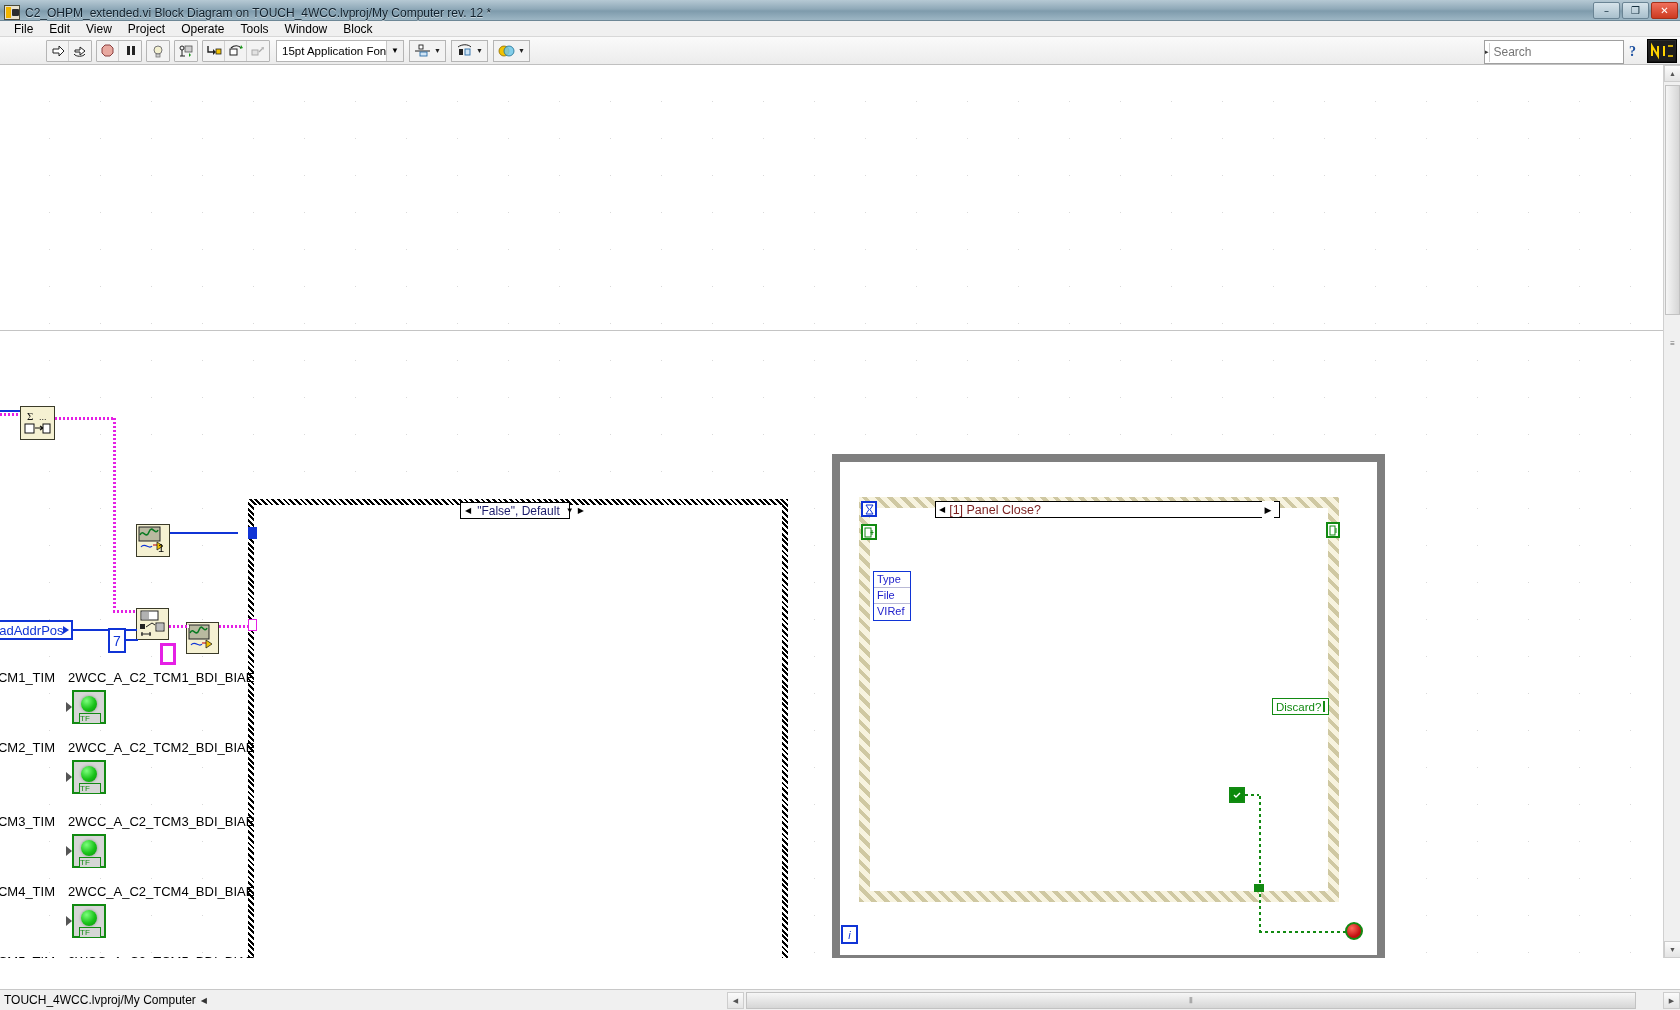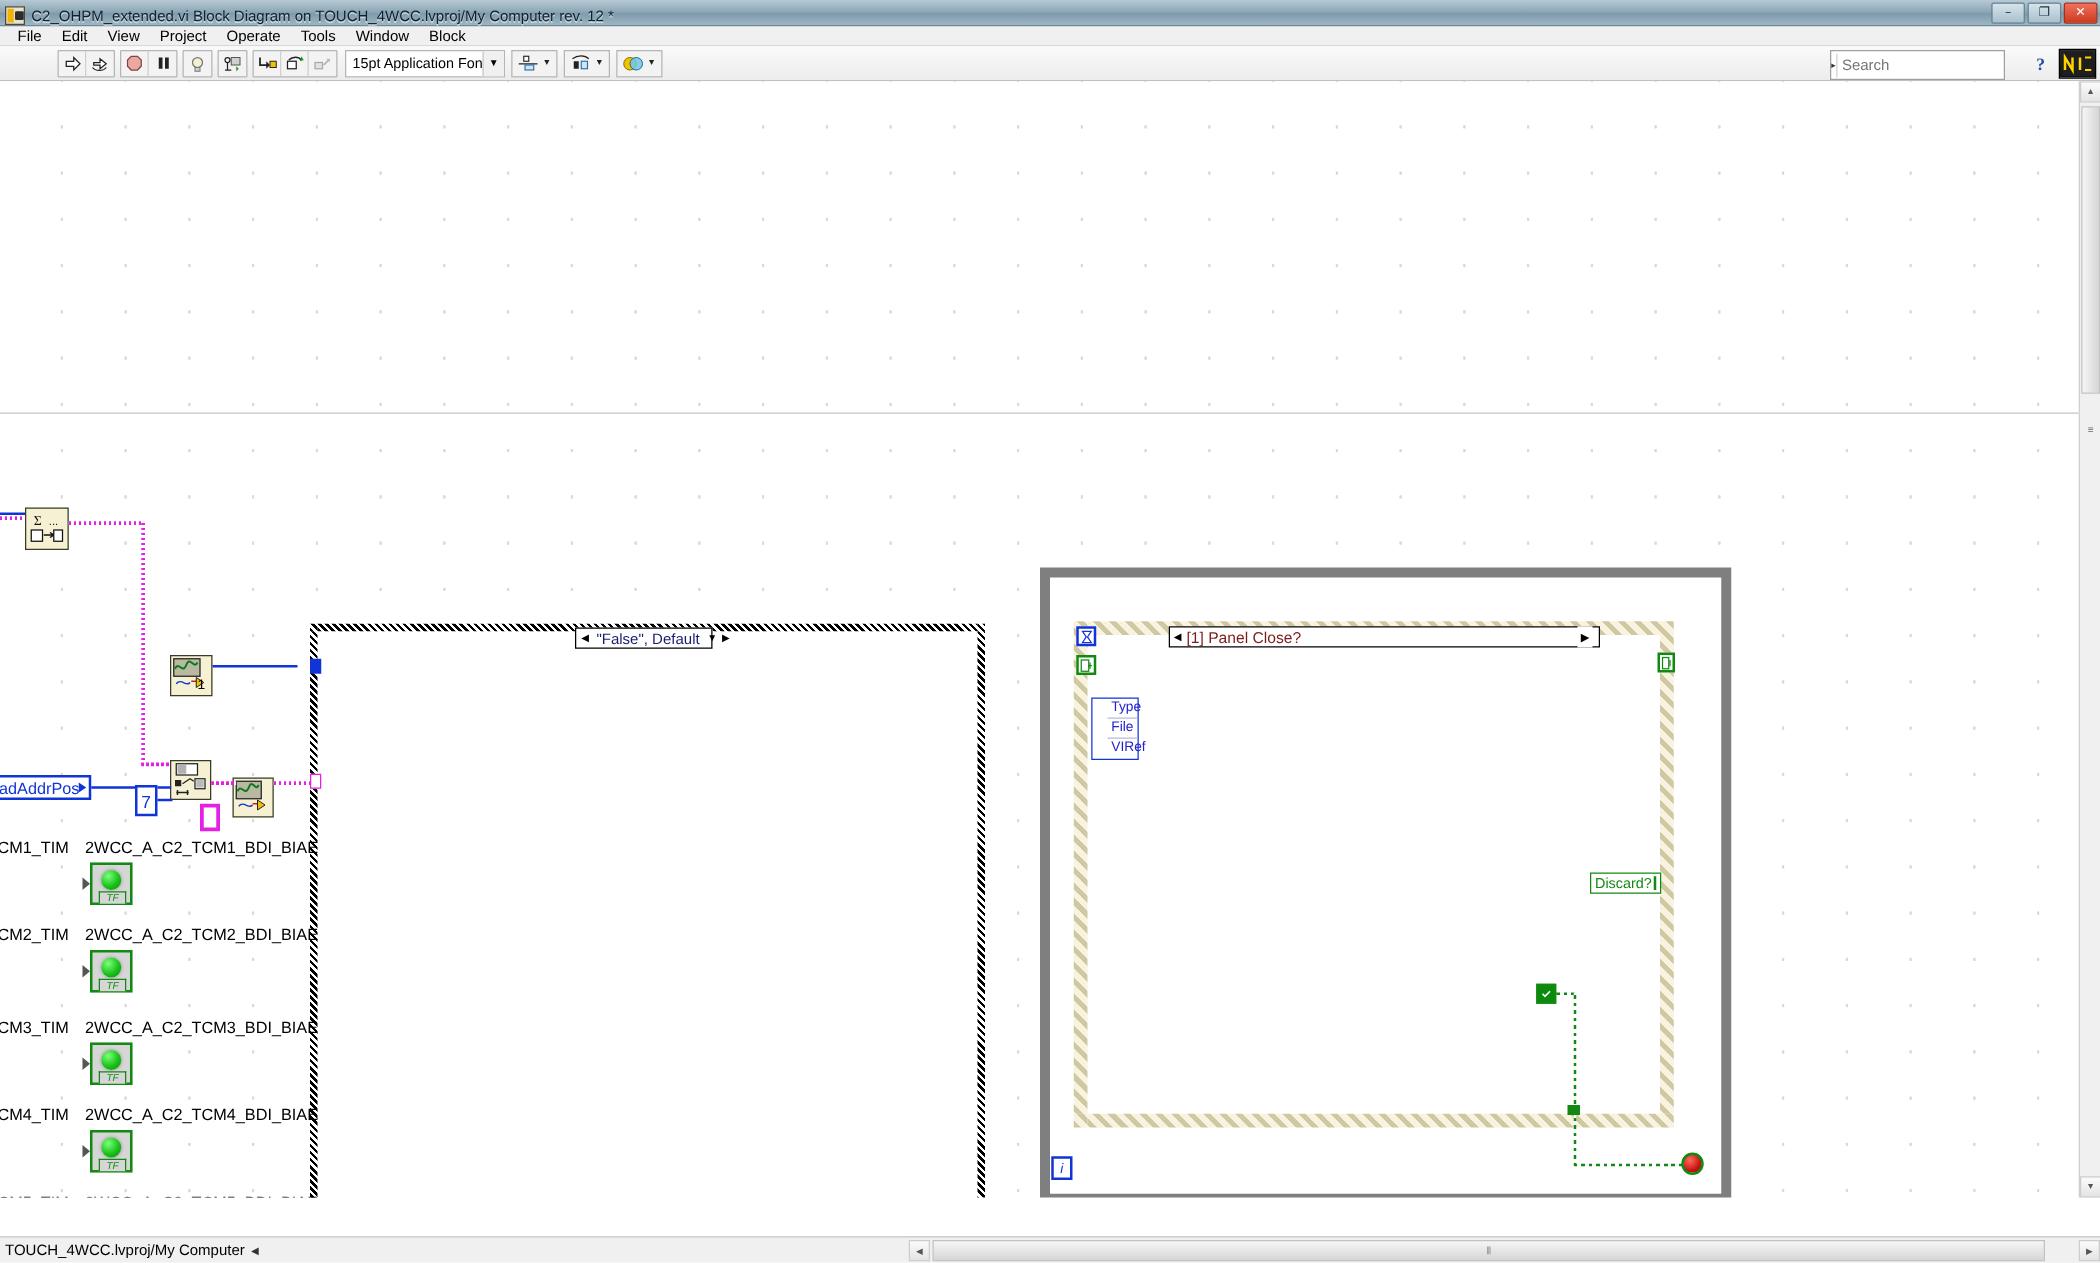--- a/index.html
+++ b/index.html
@@ -106,21 +106,21 @@
   }
   .tb-split {
     display: flex; align-items: center;
     border: 1px solid #b5b5b5; background: #f3f3f3;
     height: 22px; margin-left: 5px; padding: 0 2px;
   }
   .tb-split .ic { width: 21px; height: 19px; display:flex; align-items:center; justify-content:center; }
   .tb-split .dd { font-size: 7px; padding-left: 1px; padding-right: 2px; color:#222; }
 
   .search-box {
-    position: absolute; right: 76px; top: 3px;
+    position: absolute; right: 56px; top: 3px;
     width: 140px; height: 24px;
     border: 1px solid #a0a0a0; background: #fff;
     display: flex; align-items: center;
   }
   .search-box .sarrow {
     width: 15px; height: 19px; display: flex; align-items: center; justify-content: center;
     font-size: 7px; color: #333; border-right: 1px solid #cfcfcf;
   }
   .search-box input {
     border: none; outline: none; flex: 1; font-size: 12px;
@@ -287,23 +287,22 @@
   }
   .bool-term .led {
     position:absolute; left: 7px; top: 4px; width: 16px; height: 16px;
     border-radius: 50%;
     background: radial-gradient(circle at 35% 30%, #7cff7c, #19c219 55%, #0a8a0a);
     box-shadow: 0 0 3px rgba(0,0,0,.35);
   }
   .bool-term .tf {
     position:absolute; left: 5px; bottom: -1px; width: 22px; height: 10px;
     border: 1px solid #128a12; border-bottom: none;
-    font-size: 8px; color: #128a12; text-align: center; line-height: 9px;
+    font-size: 8px; color: #128a12; text-align: left; line-height: 9px;
     background: #d6d6d6;
-    font-style: italic;
   }
   .bool-term .arrow-in {
     position:absolute; left: -8px; top: 10px;
     width:0;height:0;border-top:5px solid transparent;border-bottom:5px solid transparent;
     border-left:6px solid #555;
   }
   .term-row-label {
     position: absolute; font-size: 13px; color: #000; white-space: nowrap;
   }
 
@@ -619,21 +618,21 @@
         </svg>
     </div>
 
     <div class="small-icon" style="left:861px; top:459px; width:16px; height:16px; border:2px solid #128a12;">
       <svg width="11" height="11" viewBox="0 0 11 11">
           <rect x="1" y="1" width="6" height="9" fill="#fff" stroke="#128a12" stroke-width="1"></rect>
           <path d="M8 3v5M6.5 5.5h3" stroke="#128a12" stroke-width="1"></path>
         </svg>
     </div>
 
-    <div class="event-data-node" style="left:873px; top:493px;padding-left:12px;">
+    <div class="event-data-node" style="left:873px; top:506px;">
       <div>Type</div>
       <div>File</div>
       <div>VIRef</div>
     </div>
 
     <div class="small-icon" style="left:1326px; top:457px; width:14px; height:16px; border:2px solid #128a12;">
       <svg width="9" height="11" viewBox="0 0 9 11">
           <rect x="1" y="1" width="5" height="9" fill="#fff" stroke="#128a12" stroke-width="1"></rect>
           <path d="M7 3v5" stroke="#128a12" stroke-width="1"></path>
         </svg>

